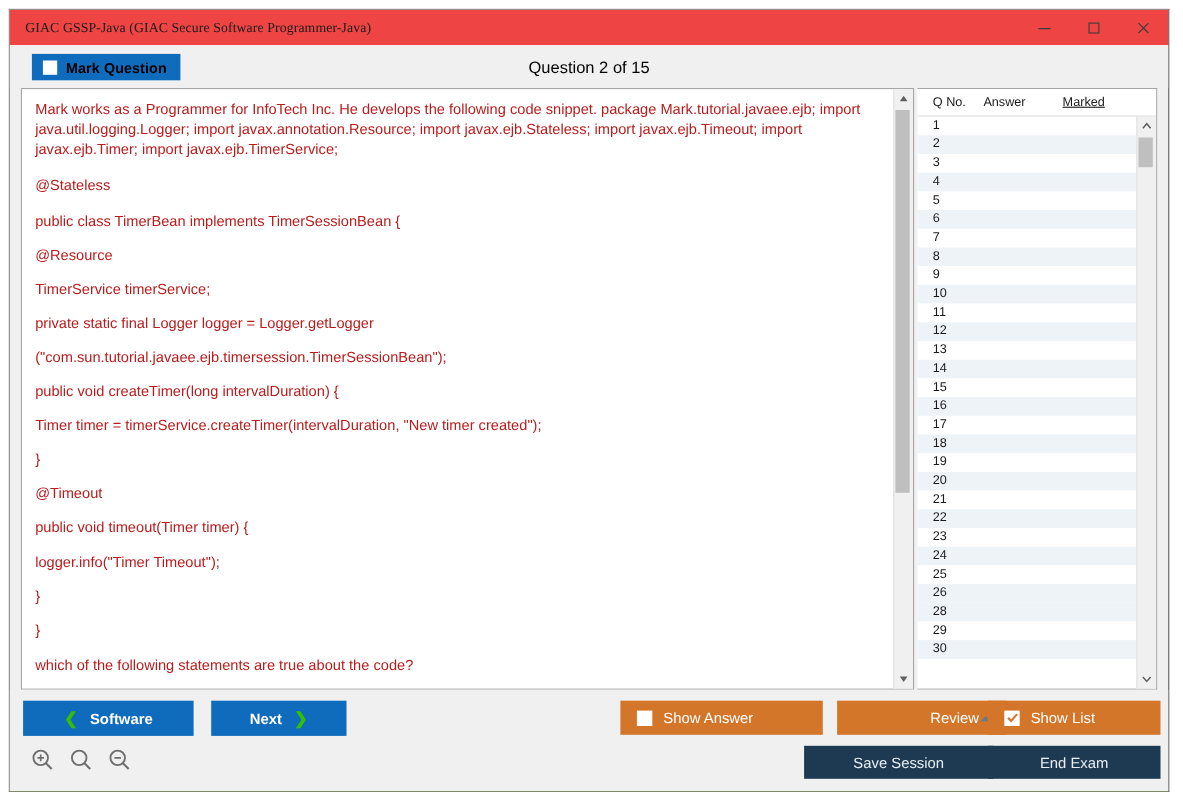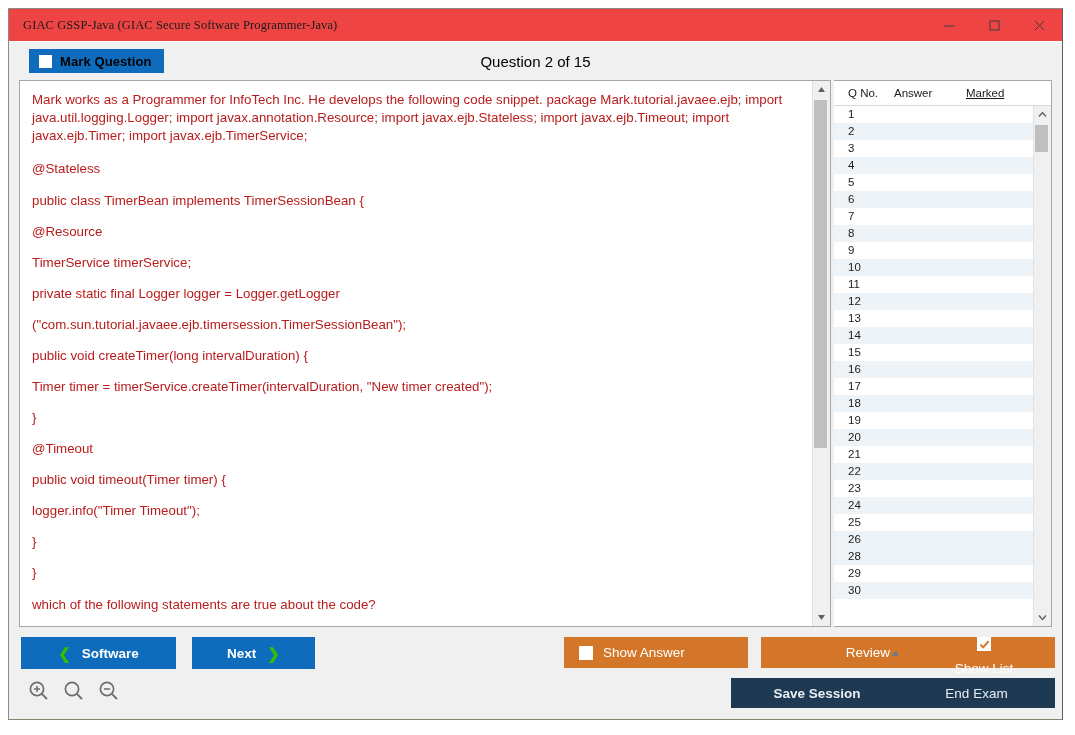--- a/index.html
+++ b/index.html
@@ -425,30 +425,30 @@
 
     <div class="btn orange" style="left:722px;top:10px;width:154px;height:31px;justify-content:flex-end;padding:0 13px;margin-left:30px;">
       <span>Review</span>
       <span style="display:flex;color:#6d7a84;">
         <svg width="12" height="8" viewBox="0 0 12 8">
             <polygon points="6,2 11,7 1,7" fill="currentColor"></polygon>
           </svg>
       </span>
     </div>
 
-    <div class="btn orange" style="left:889px;top:10px;width:157px;height:31px;gap:10px;justify-content:flex-start;padding-left:15px;flex-direction:column;">
+    <div class="btn orange" style="left:889px;top:10px;width:157px;height:31px;gap:10px;justify-content:flex-start;padding-left:15px;">
       <span class="cbox">
         <svg width="11" height="11" viewBox="0 0 11 11">
             <polyline points="1.4,5.6 4.2,8.4 9.6,2.2" fill="none" stroke="#d4762a" stroke-width="2"></polyline>
           </svg>
       </span>
       <span>Show List</span>
     </div>
 
-    <div class="btn dark" style="left:722px;top:51px;width:172px;height:30px;font-weight:bold;">
+    <div class="btn dark" style="left:722px;top:51px;width:172px;height:30px;">
       <span>Save Session</span>
     </div>
 
     <div class="btn dark" style="left:889px;top:51px;width:157px;height:30px;">
       <span>End Exam</span>
     </div>
 
   </div>
 </div>
 

